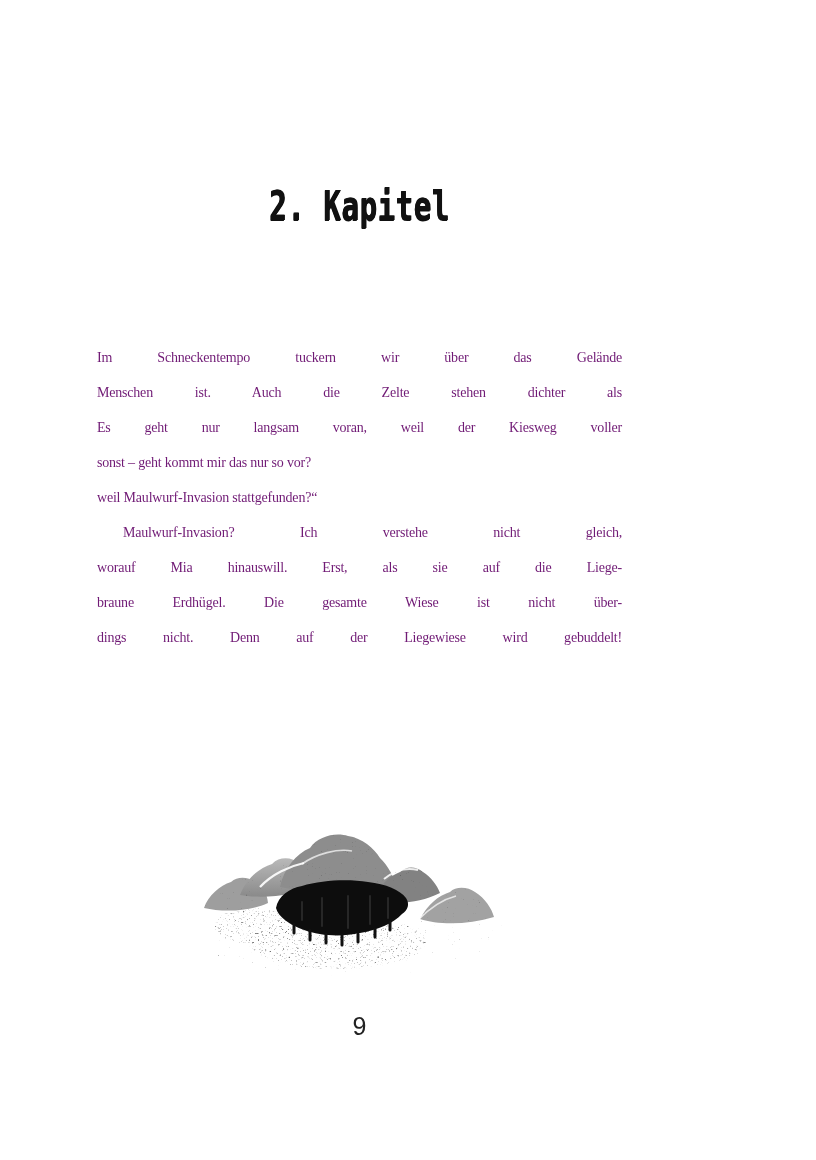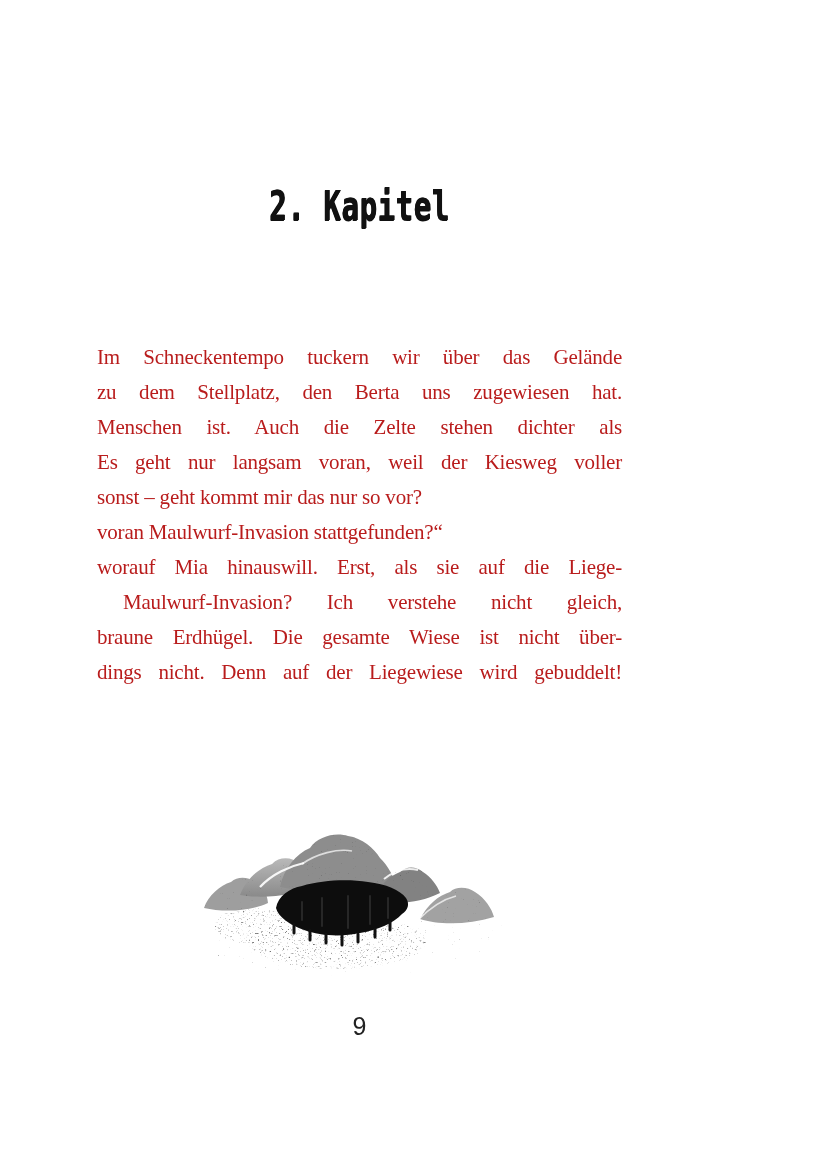--- a/index.html
+++ b/index.html
@@ -27,24 +27,24 @@
   }
   .chapter-title .squeeze {
     display: inline-block;
     transform: scaleX(0.72);
     transform-origin: 50% 50%;
     text-shadow: 1.1px 0 0 currentColor, 0 0.6px 0 currentColor;
   }
   .text-block {
     position: absolute;
     left: 97px; top: 340px; width: 525px;
-    font-size: 21px;
+    font-size: 14px;
     line-height: 35px;
     letter-spacing: -0.2px;
-    color: #b91c1c;
+    color: #701a75;
   }
   .para { margin: 0; }
   .tline {
     text-align: justify;
     text-align-last: justify;
     -moz-text-align-last: justify;
     white-space: normal;
   }
   .tline.lastline {
     text-align: left;
@@ -71,31 +71,30 @@
 
 <div class="page">
 
   <div class="chapter-title">
     <span class="squeeze">2. Kapitel</span>
   </div>
 
   <div class="text-block">
       <div class="para">
         <div class="tline">Im Schneckentempo tuckern wir über das Gelände</div>
-        <div class="tline">zu dem Stellplatz, den Berta uns zugewiesen hat.</div>
         <div class="tline">Menschen ist. Auch die Zelte stehen dichter als</div>
         <div class="tline">Es geht nur langsam voran, weil der Kiesweg voller</div>
         <div class="tline lastline">sonst – geht kommt mir das nur so vor?</div>
       </div>
       <div class="para">
-        <div class="tline lastline">voran Maulwurf-Invasion stattgefunden?“</div>
+        <div class="tline lastline">weil Maulwurf-Invasion stattgefunden?“</div>
       </div>
       <div class="para">
+        <div class="tline first-indent">Maulwurf-Invasion? Ich verstehe nicht gleich,</div>
         <div class="tline">worauf Mia hinauswill. Erst, als sie auf die Liege-</div>
-        <div class="tline first-indent">Maulwurf-Invasion? Ich verstehe nicht gleich,</div>
         <div class="tline">braune Erdhügel. Die gesamte Wiese ist nicht über-</div>
         <div class="tline">dings nicht. Denn auf der Liegewiese wird gebuddelt!</div>
       </div>
     </div>
 
   <div class="illustration" role="img" aria-label="Grayscale watercolor drawing of several earth mounds with a dark burrow hole in the middle and scattered soil speckles around the base">
     <svg viewBox="0 0 324 156" xmlns="http://www.w3.org/2000/svg">
       <defs>
         <filter id="grain" x="-10%" y="-10%" width="120%" height="120%">
           <feTurbulence type="fractalNoise" baseFrequency="0.85" numOctaves="2" seed="11" result="n"></feTurbulence>

